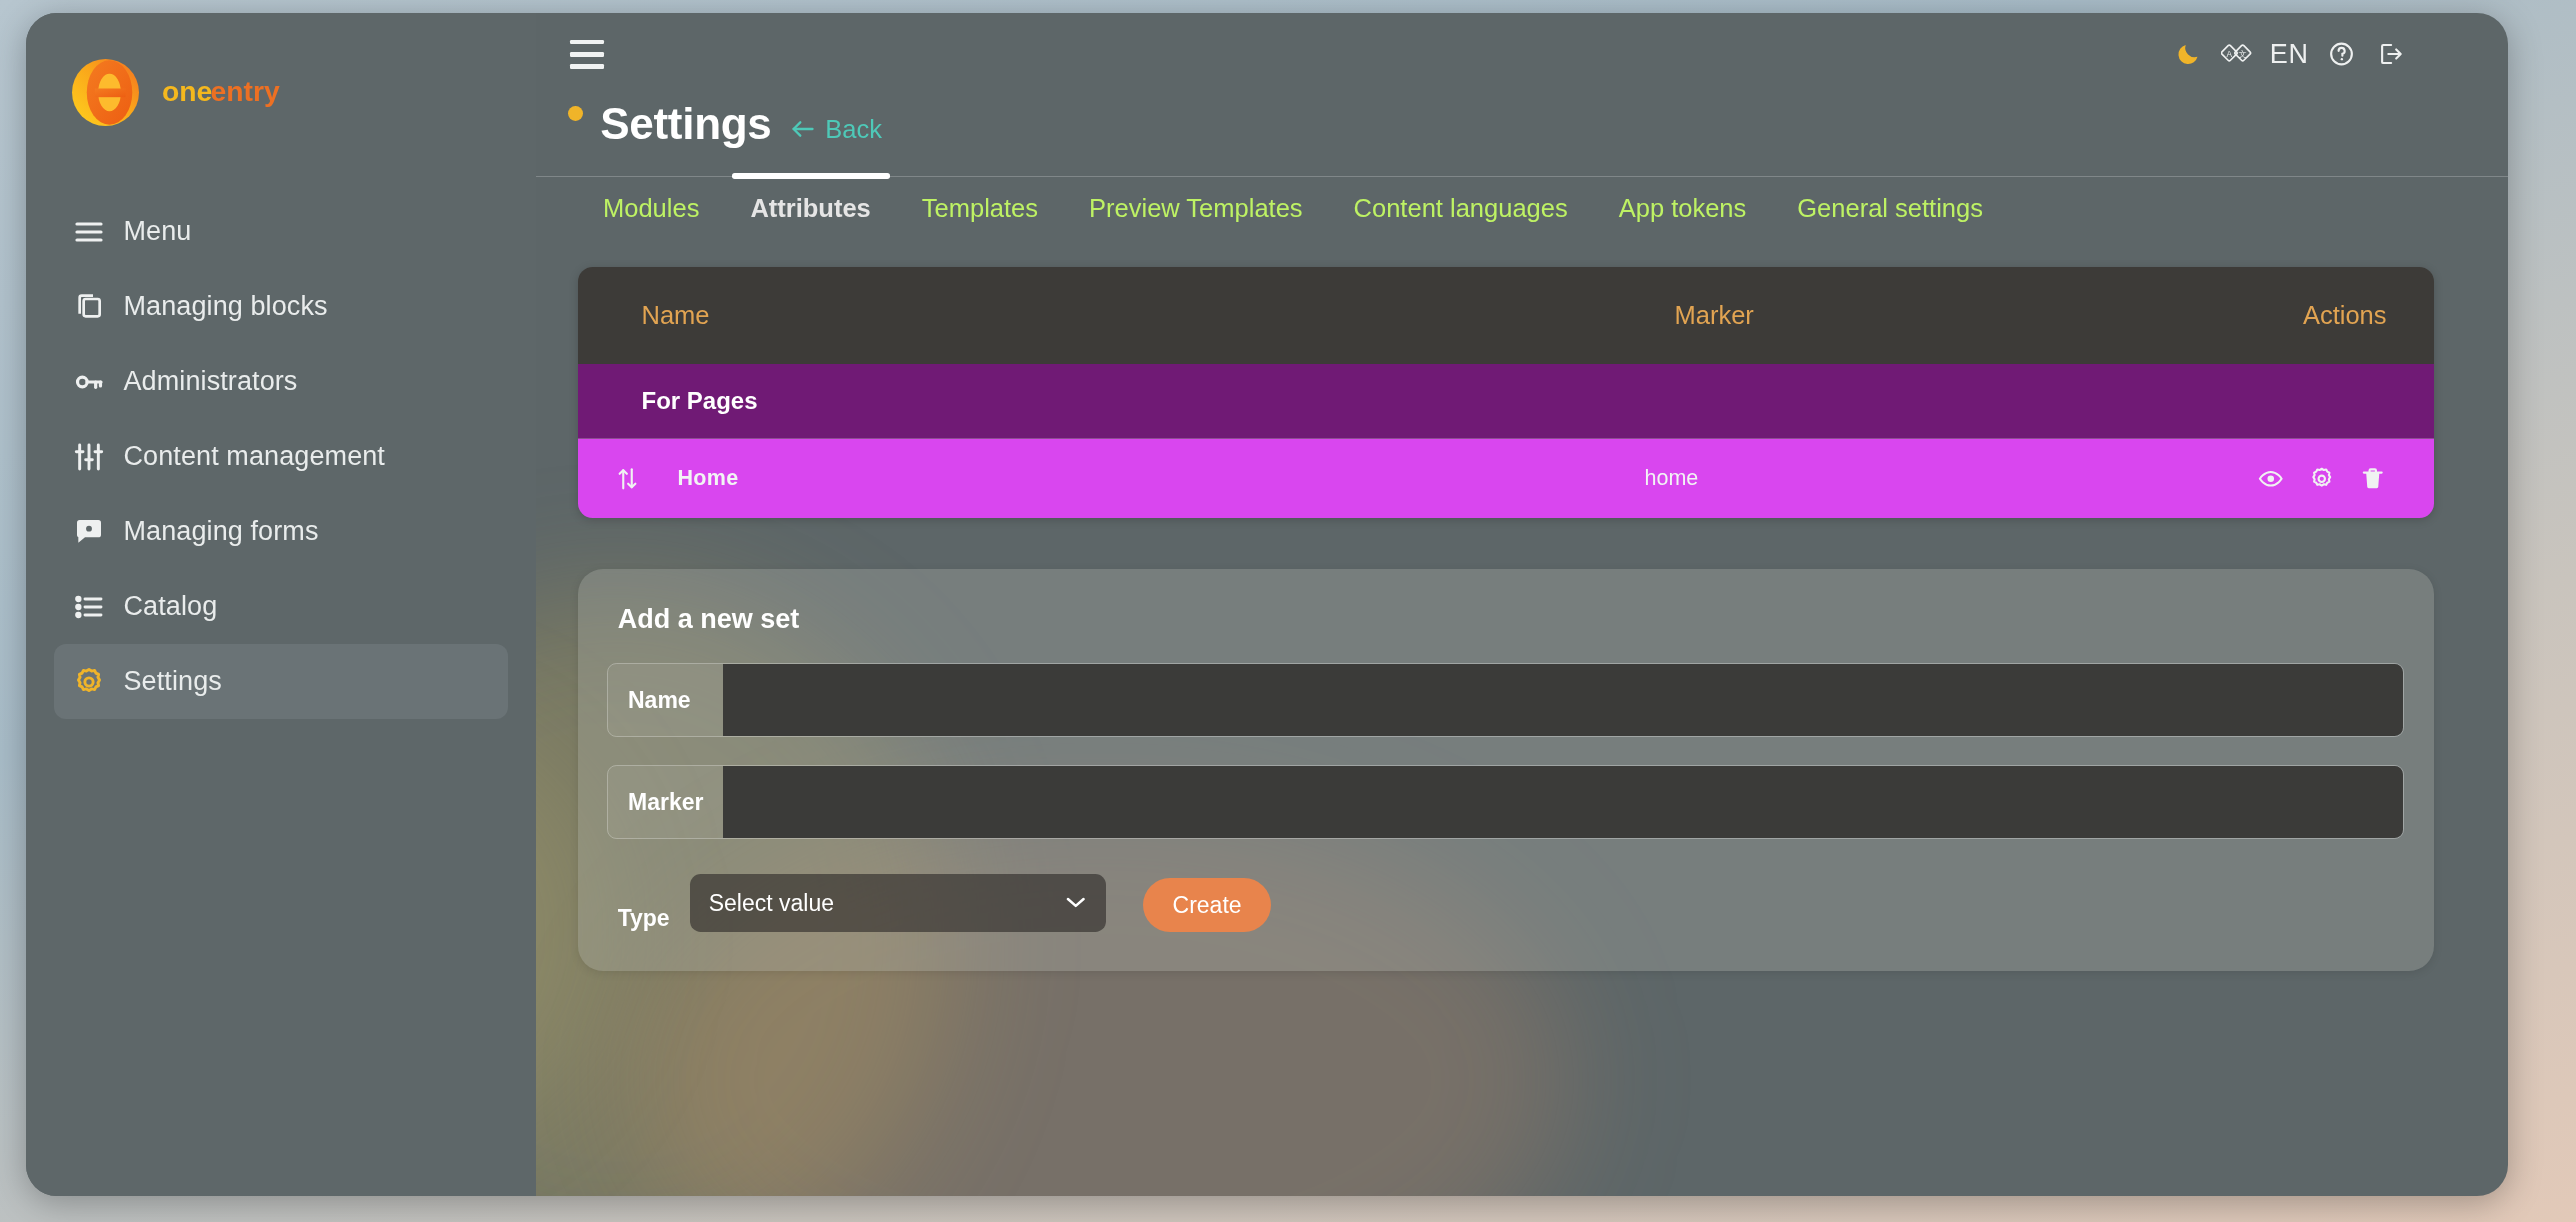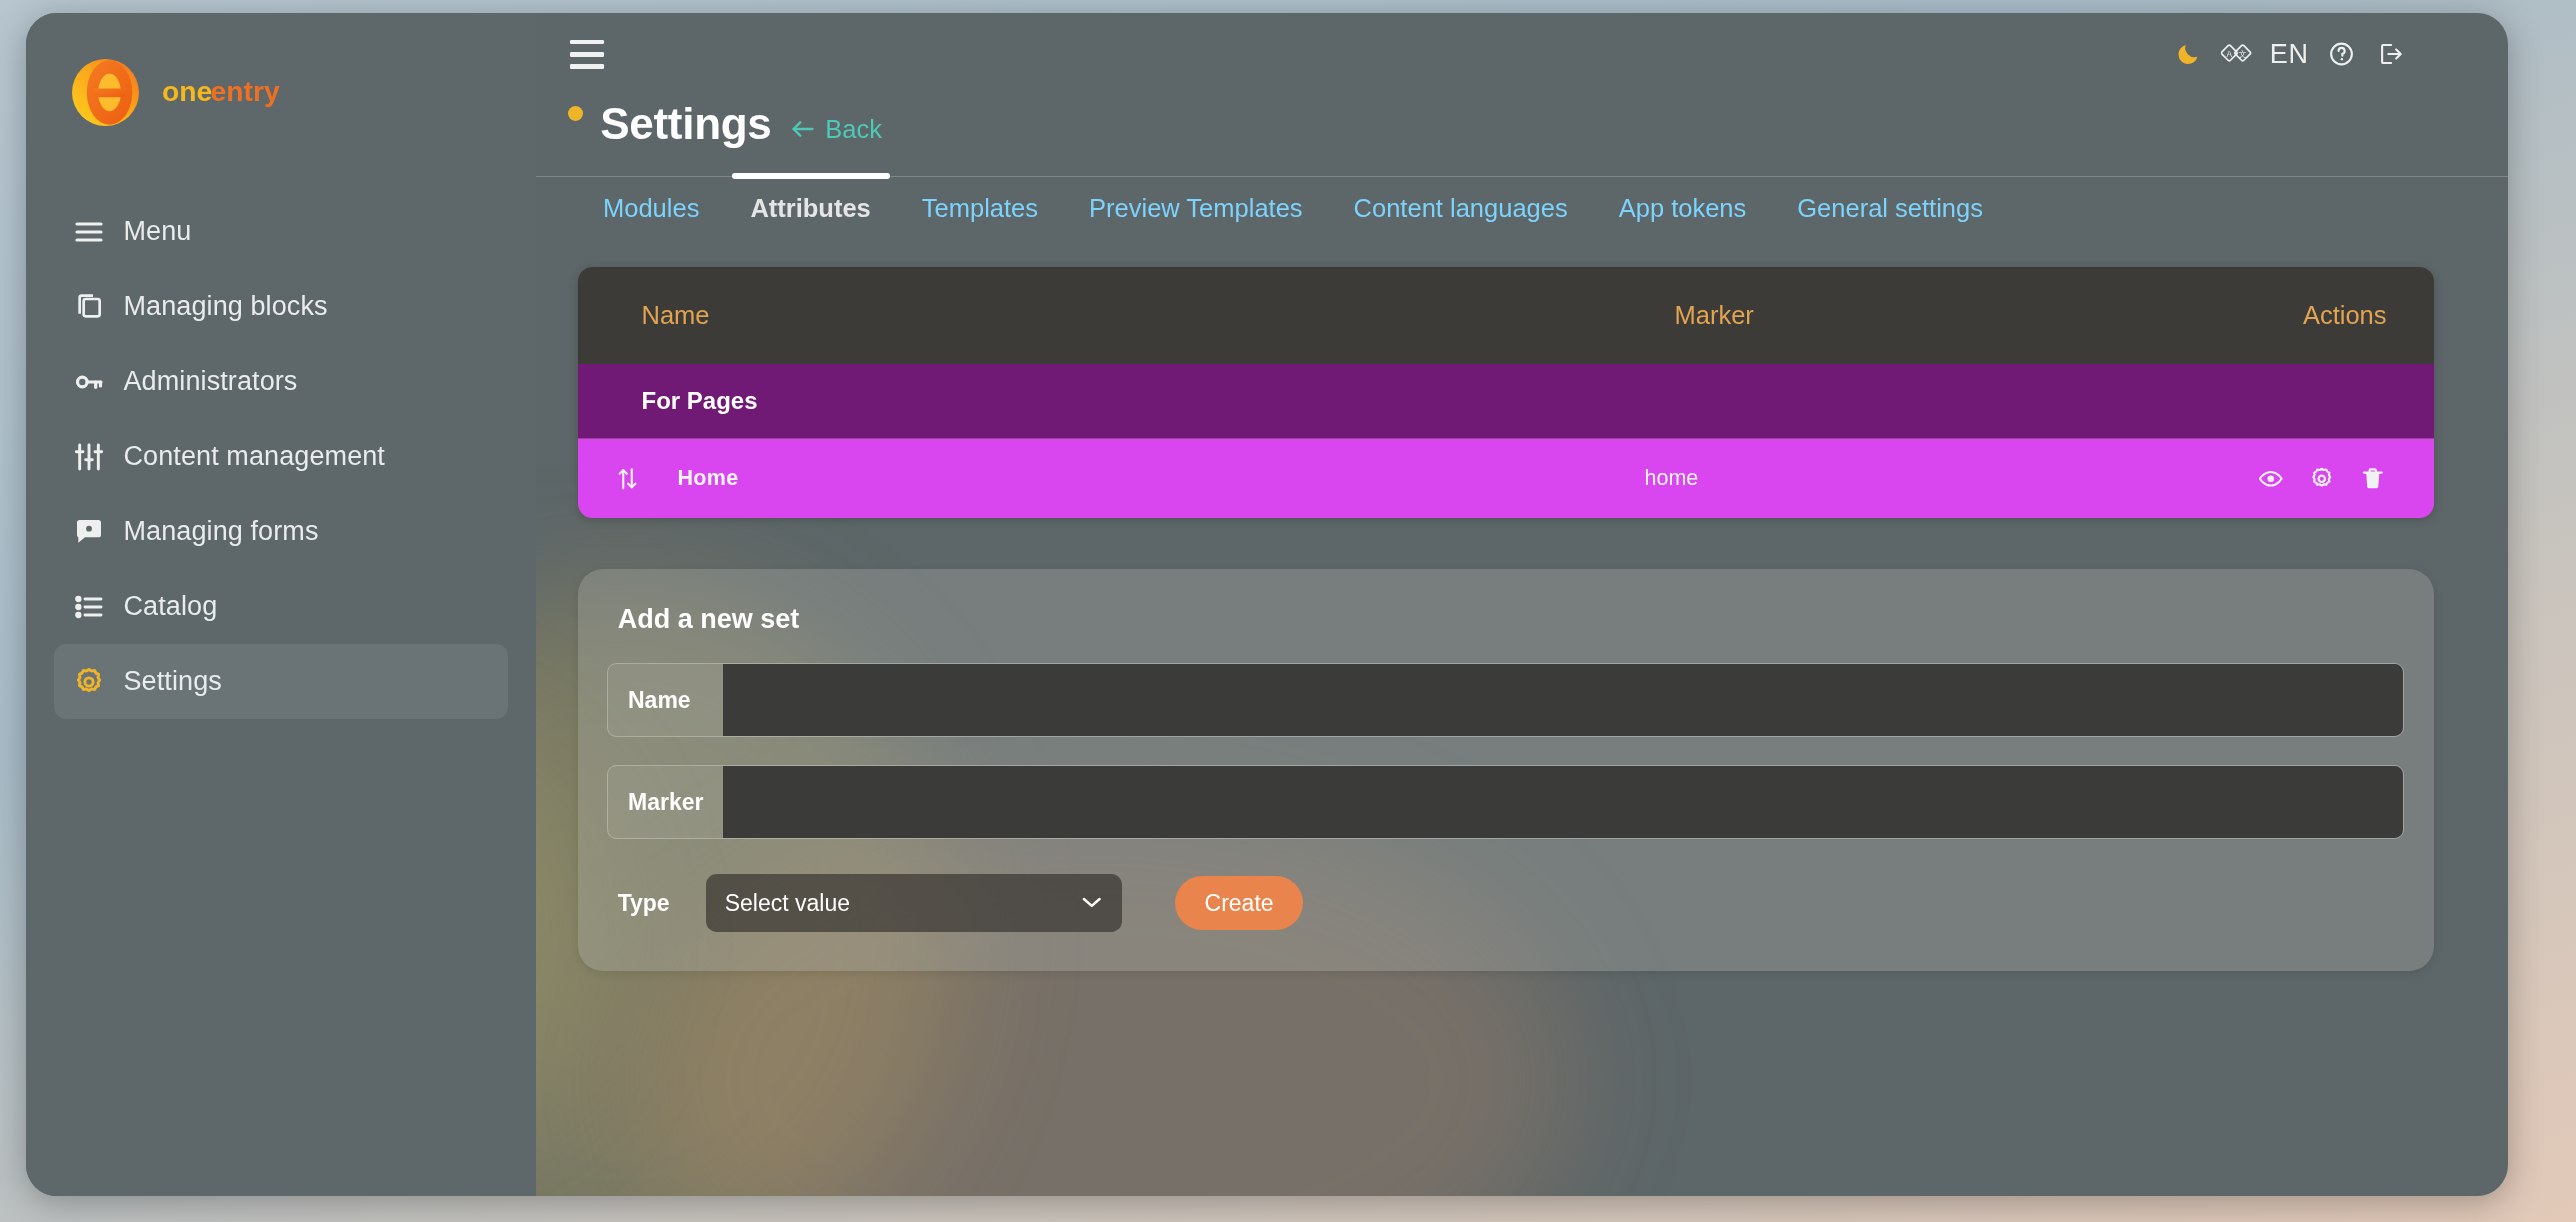--- a/index.html
+++ b/index.html
@@ -151,21 +151,21 @@
     position: relative;
   }
   #tabs {
     display: flex;
     align-items: center;
     gap: 0;
     height: 62px;
   }
   .tab {
     position: relative;
-    color: #7dd3fc;
+    color: #bef264;
     font-size: 25.5px;
     padding: 0 25.5px;
     height: 62px;
     display: flex;
     align-items: center;
     cursor: pointer;
     white-space: nowrap;
   }
   .tab.active { color: #e5e5e5; font-weight: 700; }
   .tab.active::before {
@@ -266,22 +266,22 @@
     outline: none;
     color: #f0f0ee;
     font-size: 23px;
     font-family: "Liberation Sans", sans-serif;
     padding: 0 19px;
   }
 
   #type-row {
     margin-top: 35px;
     display: flex;
-    align-items: center;
-    gap: 36px;
+    align-items: flex-end;
+    gap: 20px;
     padding-left: 10.7px;
   }
   #type-label { color: #ffffff; font-size: 23px; font-weight: 700; }
   #type-select {
     position: relative;
     width: 416px;
     height: 58px;
     border-radius: 10.7px;
     background: rgba(45,42,40,.62);
     display: flex;

